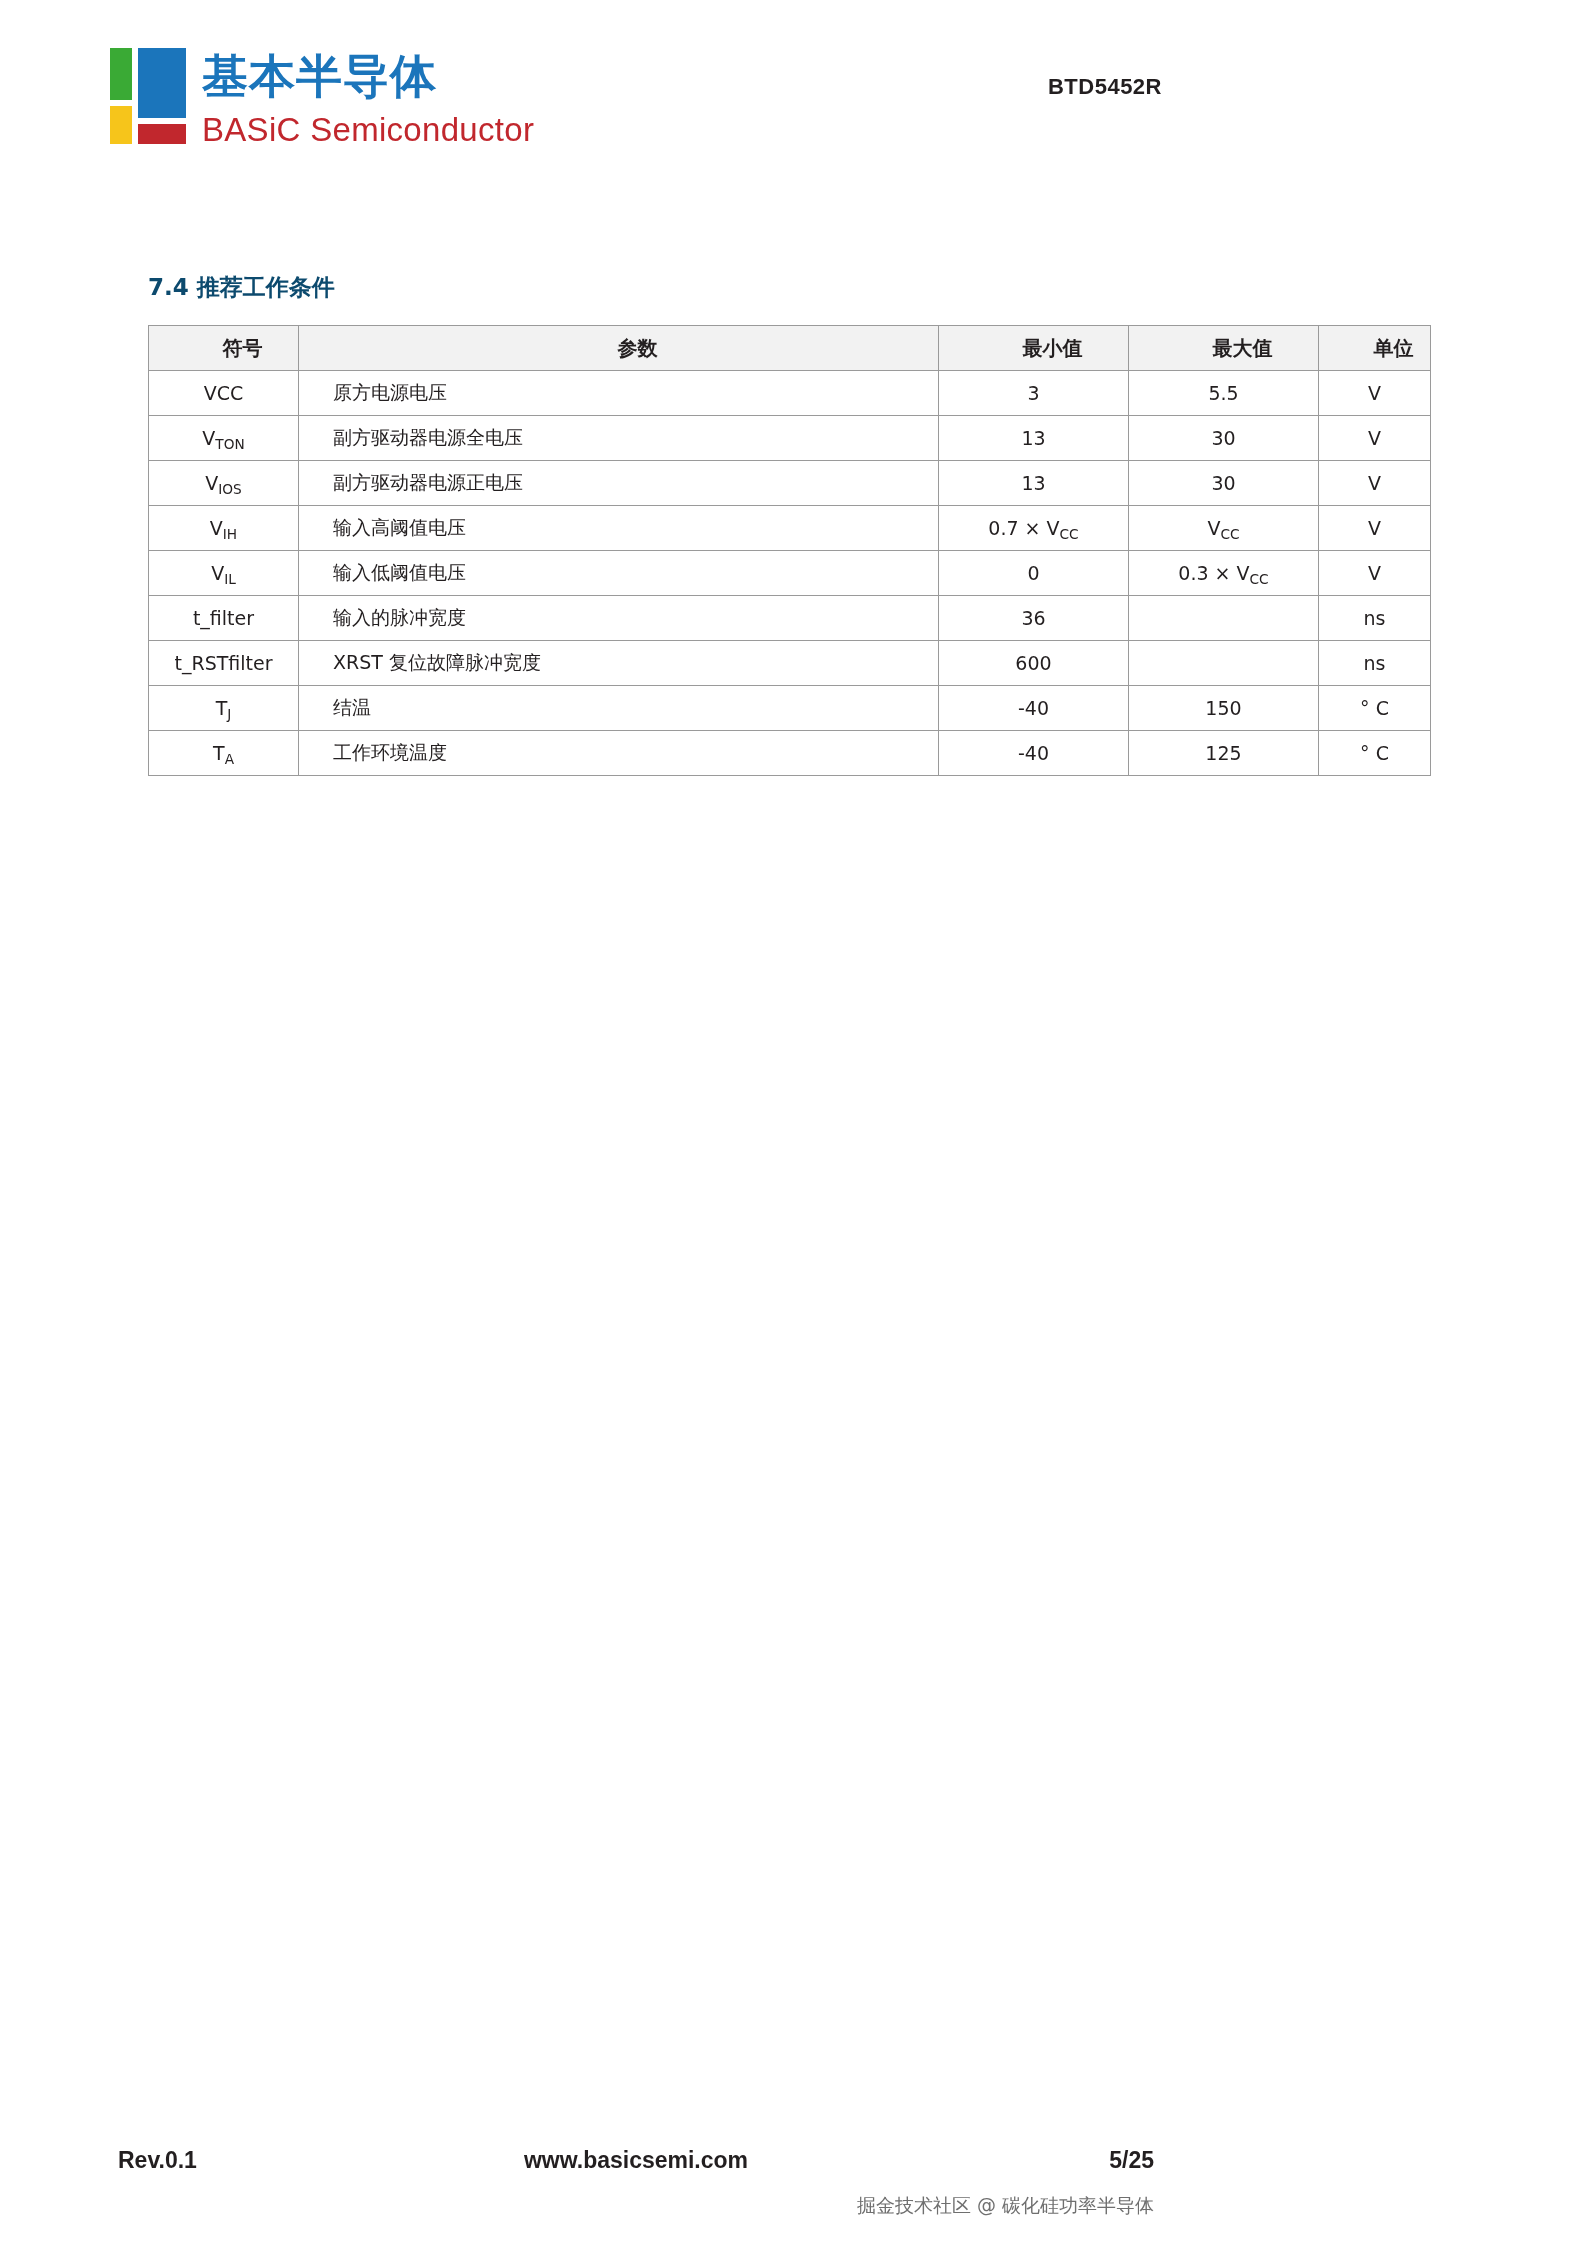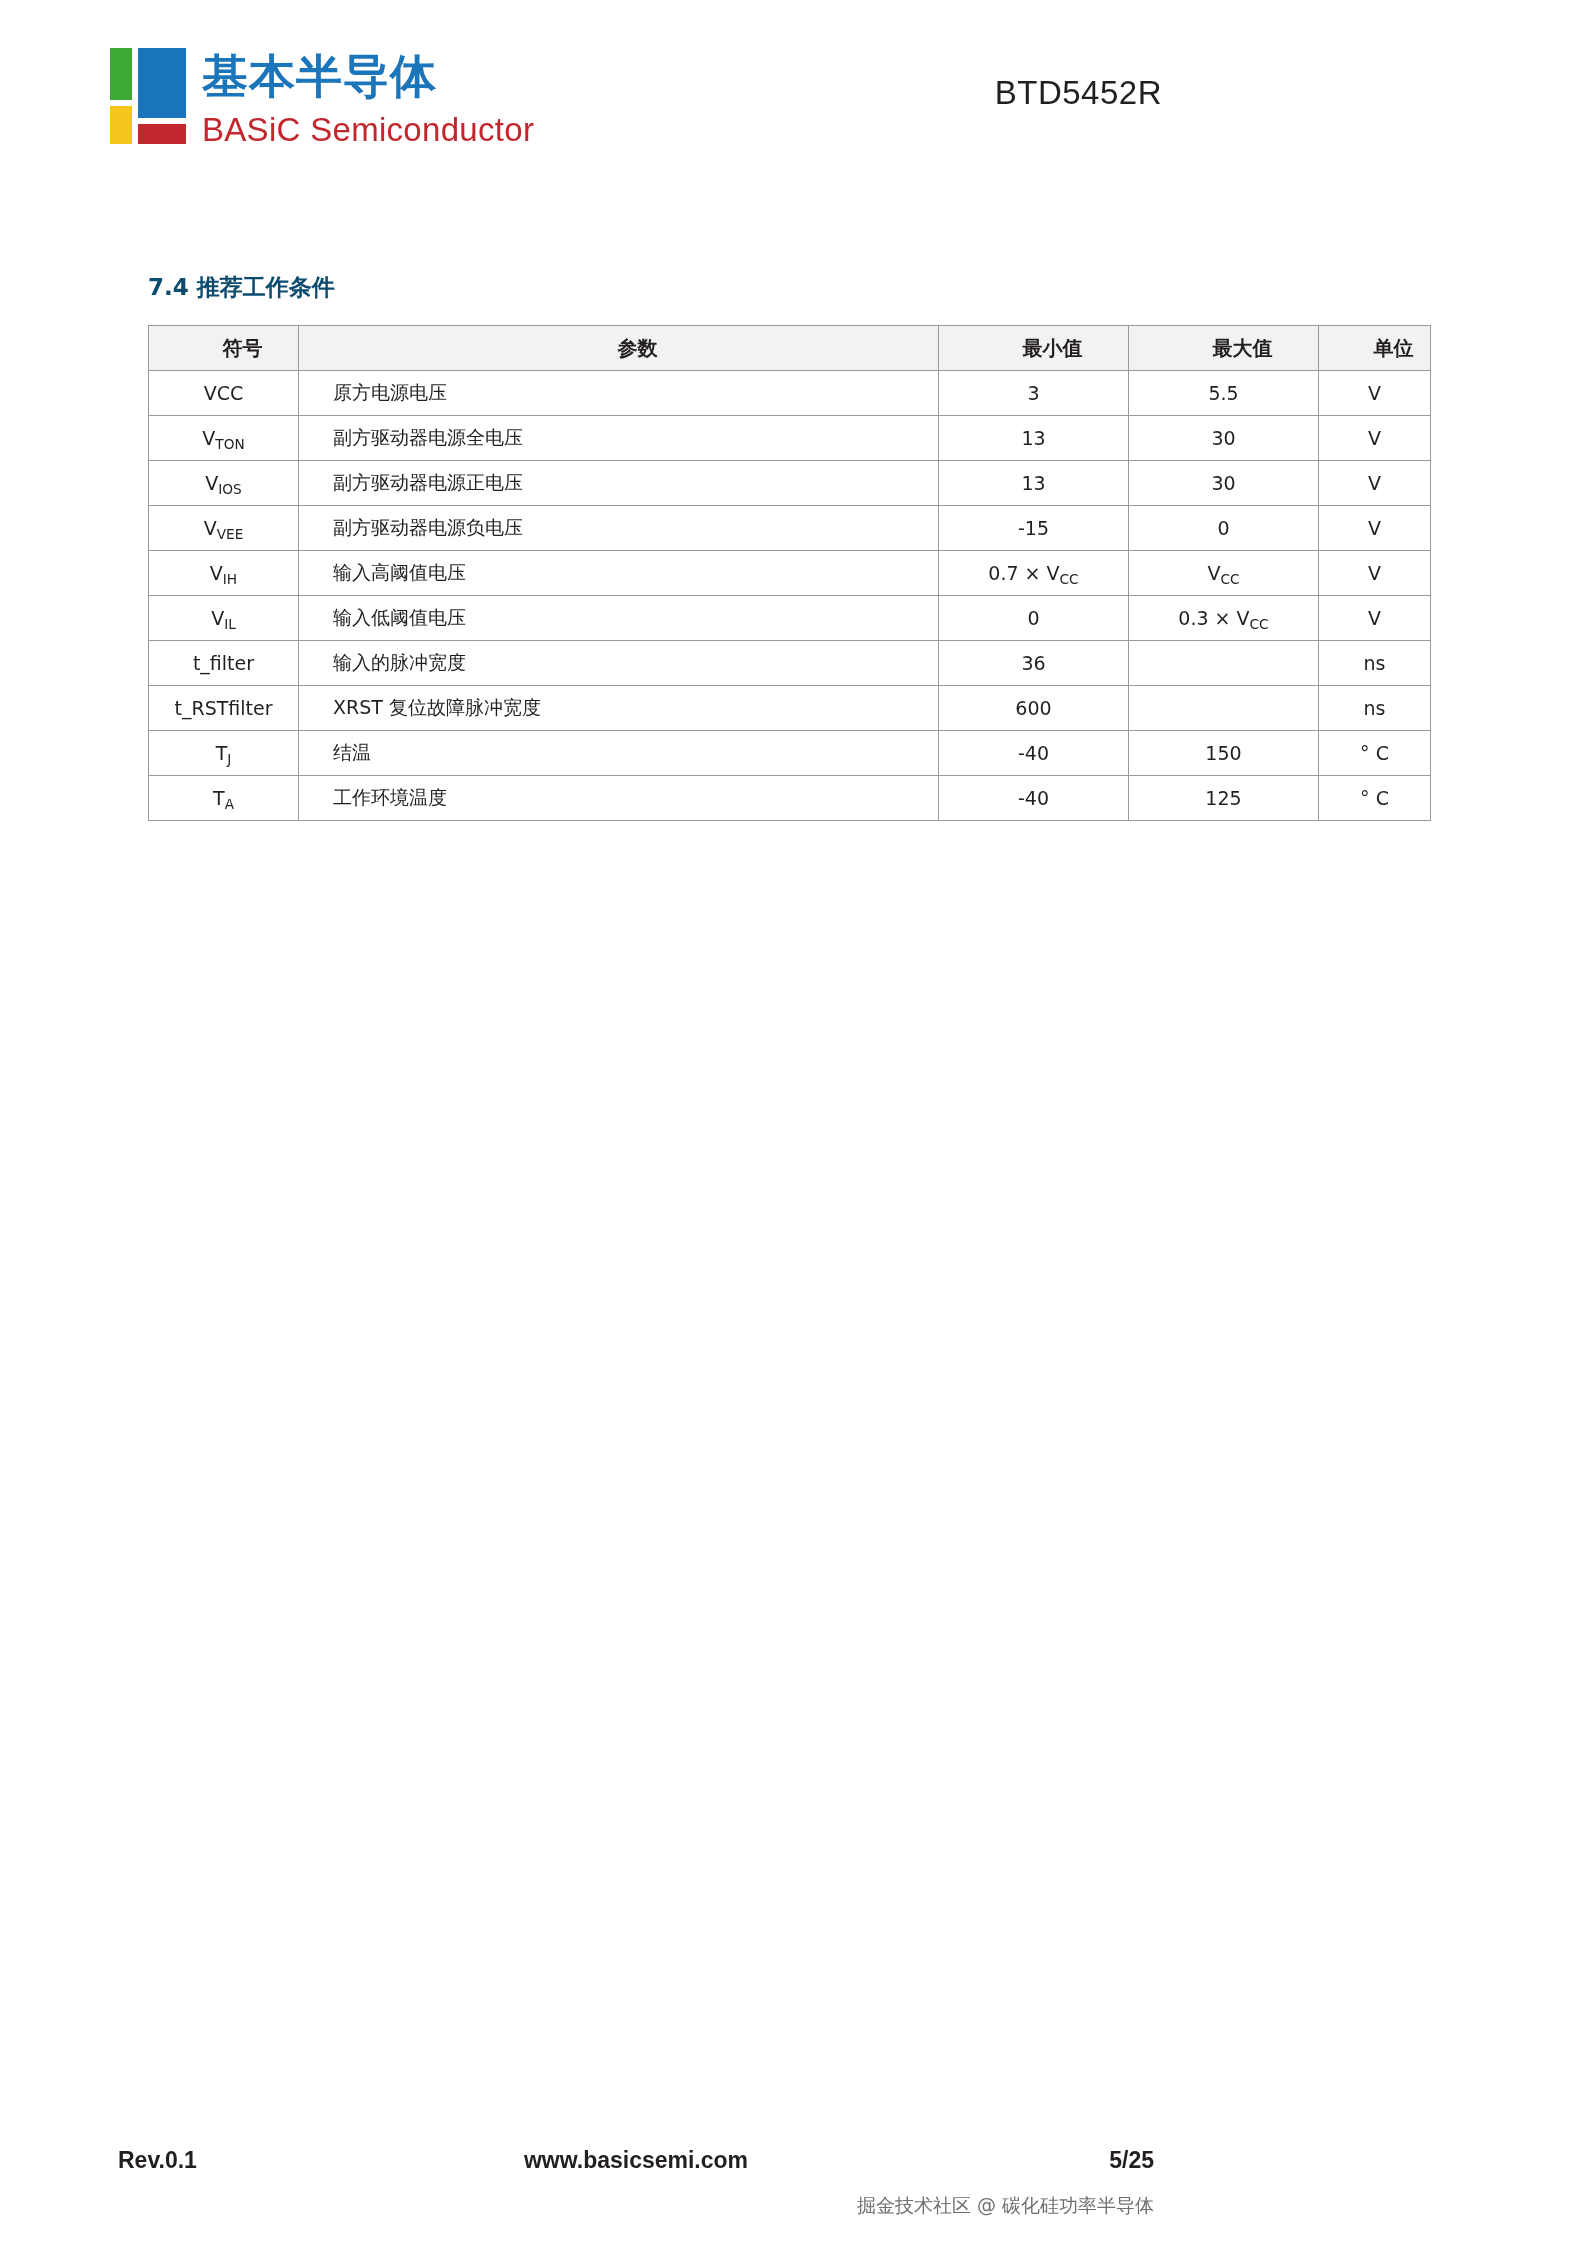--- a/index.html
+++ b/index.html
@@ -87,22 +87,22 @@
     font-size: 33px;
     color: #c1272d;
     letter-spacing: 0.3px;
     margin-top: 8px;
     font-family: "Liberation Sans", sans-serif;
   }
   .part-number {
     position: absolute;
     right: 0;
     top: 26px;
-    font-size: 33px;
-    font-weight: normal;
+    font-size: 22px;
+    font-weight: bold;
     color: #231f20;
     letter-spacing: 0.5px;
   }
 
   
   .section-title {
     position: absolute;
     top: 272px;
     left: 148px;
     font-size: 23px;
@@ -256,27 +256,20 @@
             <td>V</td>
           </tr>
           <tr>
             <td>V<sub>IOS</sub></td>
             <td class="param">副方驱动器电源正电压</td>
             <td>13</td>
             <td>30</td>
             <td>V</td>
           </tr>
           <tr>
-            <td>V<sub>VEE</sub></td>
-            <td class="param">副方驱动器电源负电压</td>
-            <td>-15</td>
-            <td>0</td>
-            <td>V</td>
-          </tr>
-          <tr>
             <td>V<sub>IH</sub></td>
             <td class="param">输入高阈值电压</td>
             <td>0.7 × V<sub>CC</sub></td>
             <td>V<sub>CC</sub></td>
             <td>V</td>
           </tr>
           <tr>
             <td>V<sub>IL</sub></td>
             <td class="param">输入低阈值电压</td>
             <td>0</td>

